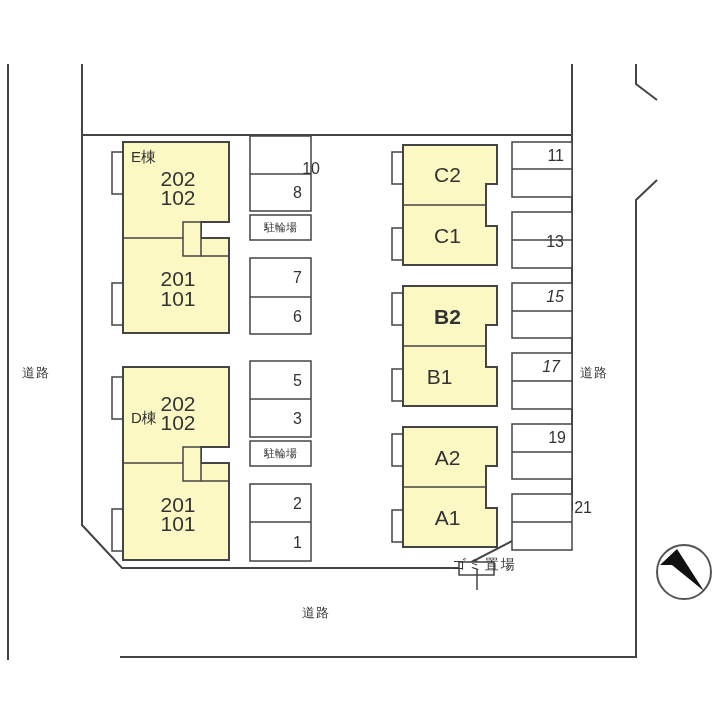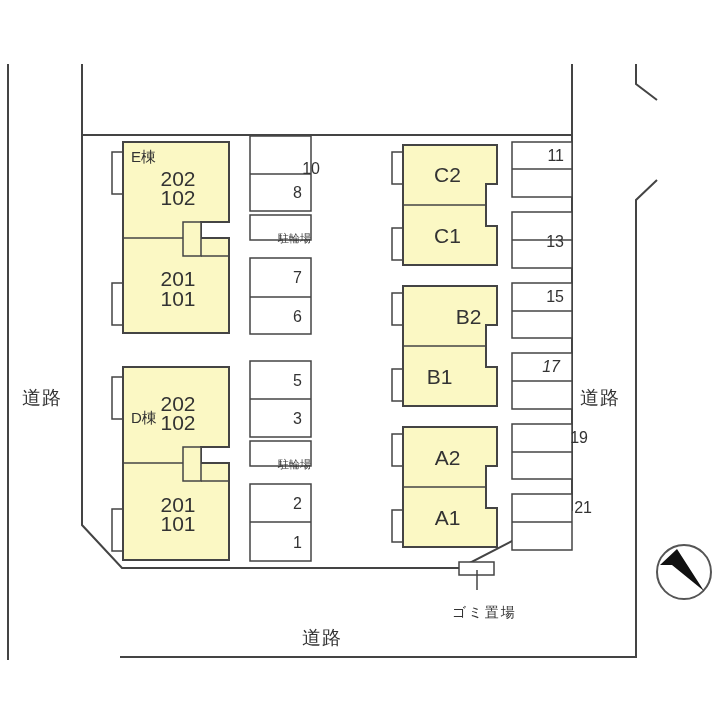--- a/index.html
+++ b/index.html
@@ -1,24 +1,24 @@
 <!DOCTYPE html>
 <html><head>
 <meta charset="utf-8">
 <style>
   html, body { margin: 0; padding: 0; background: #ffffff; }
   body { width: 720px; height: 720px; position: relative; overflow: hidden;
          font-family: "DejaVu Sans", sans-serif; color: #333; }
   svg { position: absolute; left: 0; top: 0; }
   .lbl { position: absolute; white-space: nowrap; font-family: "Liberation Sans", sans-serif; color: #333; }
-  .road { font-size: 19px; letter-spacing: 1px; margin-top: 21px; }
+  .road { font-size: 13px; letter-spacing: 1px; }
   .num { font-size: 16px; text-align: right; }
   .bld { font-size: 21px; text-align: center; line-height: 18px; }
   .bname { font-size: 15px; }
-  .small { font-size: 11px; text-align: right; margin-top: 11px; }
+  .small { font-size: 11px; text-align: center; }
   .trash { font-size: 14px; letter-spacing: 2px; }
 </style>
 </head>
 <body>
 
 <svg width="720" height="720" viewBox="0 0 720 720">
   <g stroke="#444" stroke-width="2" fill="none">
 
     <line x1="8" y1="64" x2="8" y2="660"></line>
 
@@ -127,25 +127,25 @@
 <div class="lbl num" style="left:250px; top:269px; width:52px;">7</div>
 <div class="lbl num" style="left:250px; top:308px; width:52px;">6</div>
 <div class="lbl num" style="left:250px; top:372px; width:52px;">5</div>
 <div class="lbl num" style="left:250px; top:410px; width:52px;">3</div>
 <div class="lbl small" style="left:250px; top:446px; width:61px;">駐輪場</div>
 <div class="lbl num" style="left:250px; top:495px; width:52px;">2</div>
 <div class="lbl num" style="left:250px; top:534px; width:52px;">1</div>
 
 <div class="lbl bld" style="left:420px; top:166px; width:55px;">C2</div>
 <div class="lbl bld" style="left:420px; top:227px; width:55px;">C1</div>
-<div class="lbl bld" style="left:441px; top:308px; width:55px;">B2</div>
+<div class="lbl bld" style="left:420px; top:308px; width:55px;font-weight:bold;">B2</div>
 <div class="lbl bld" style="left:412px; top:368px; width:55px;">B1</div>
 <div class="lbl bld" style="left:420px; top:449px; width:55px;text-align:center;">A2</div>
 <div class="lbl bld" style="left:420px; top:509px; width:55px;">A1</div>
 
 <div class="lbl num" style="left:512px; top:147px; width:52px;">11</div>
 <div class="lbl num" style="left:512px; top:217px; width:52px;margin-top:16px;">13</div>
-<div class="lbl num" style="left:512px; top:288px; width:52px;">15</div>
+<div class="lbl num" style="left:512px; top:288px; width:52px;font-style:italic;">15</div>
 <div class="lbl num" style="left:508px; top:358px; width:52px;font-style:italic;">17</div>
-<div class="lbl num" style="left:536px; top:429px; width:52px;text-align:right;">19</div>
+<div class="lbl num" style="left:514px; top:429px; width:52px;text-align:right;">19</div>
 <div class="lbl num" style="left:540px; top:499px; width:52px;">21</div>
 
-<div class="lbl trash" style="left:452px; top:604px;">ゴミ置場</div>
+<div class="lbl trash" style="left:452px; top:556px;">ゴミ置場</div>
 
 </body></html>

